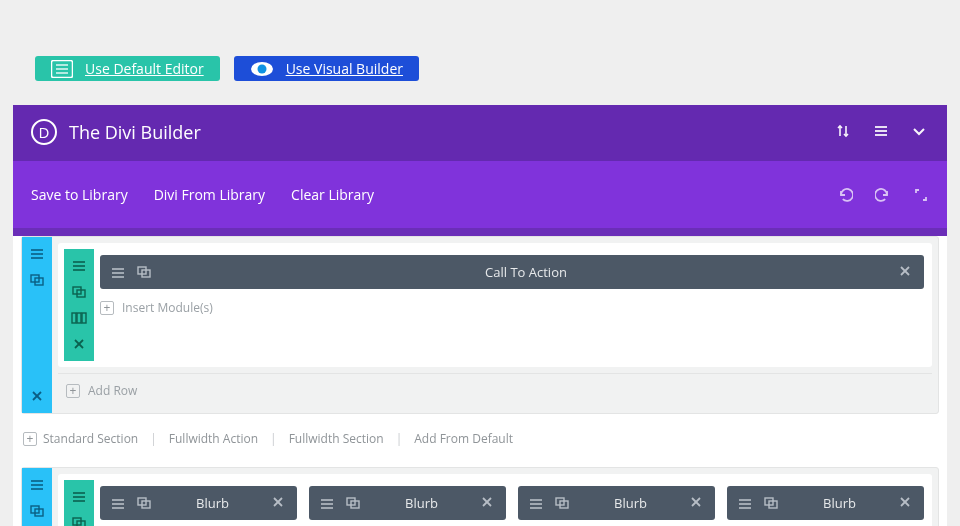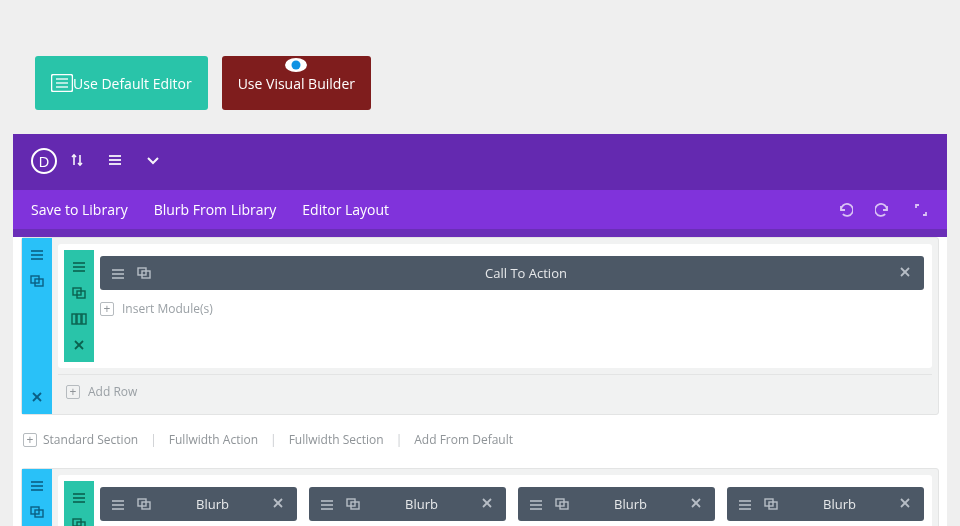--- a/index.html
+++ b/index.html
@@ -1,33 +1,33 @@
 <!DOCTYPE html>
 <html><head>
 <meta charset="utf-8">
 <style>
   * { box-sizing: border-box; margin: 0; padding: 0; }
   body { font-family: "Open Sans", Arial, sans-serif; background: #efefef; font-size: 13px; color: #555; }
   .page { width: 960px; min-height: 526px; margin: 0 auto; padding: 0 13px; position: relative; }
 
   .top-buttons { display: flex; gap: 14px; padding: 56px 22px 24px; }
-  .btn-big { display: flex; align-items: center; height: 54px; padding: 0 16px; border-radius: 3px; color: #fff; font-size: 14px; cursor: pointer; }
+  .btn-big { display: flex; align-items: center; gap: 12px; height: 25px; padding: 0 16px; border-radius: 3px; color: #fff; font-size: 14px; cursor: pointer; text-decoration: underline; }
   .btn-green { background: #29c4a9; }
-  .btn-blue  { background: #7f1d1d; flex-direction: column; }
+  .btn-blue  { background: #1d4ed8; }
   .ic { display: inline-flex; align-items: center; justify-content: center; }
   .ic svg { display: block; }
 
   .panel { background: #6b2eb8; border-radius: 3px 3px 0 0; }
   .panel-head { display: flex; align-items: center; padding: 14px 18px 16px; color: #fff; background: #6429b0; }
   .divi-circle { width: 26px; height: 26px; border: 2px solid #fff; border-radius: 50%; display: flex; align-items: center; justify-content: center; font-size: 15px; font-weight: 400; margin-right: 12px; }
   .panel-title { font-size: 18px; font-weight: 400; flex: 1 1 auto; }
   .head-icons { display: flex; gap: 20px; align-items: center; }
   .head-icons .hic { width: 18px; height: 18px; cursor: pointer; opacity: .95; }
 
-  .panel-sub { display: flex; align-items: center; padding: 10px 18px; background: #8033db; color: #fff; }
+  .panel-sub { display: flex; align-items: center; padding: 24px 18px; background: #8033db; color: #fff; }
   .sub-link { font-size: 14px; cursor: pointer; margin-right: 26px; }
   .sub-spacer { flex: 1 1 auto; }
   .sub-ic { width: 16px; height: 16px; margin-left: 22px; cursor: pointer; opacity: .7; }
 
   .workspace { background: #fff; padding: 0 0 4px 0; }
   .section { background: #f1f2f2; border-radius: 3px; margin: 8px; padding: 0; flex: 1 1 auto; border: 1px solid #e3e4e4;}
   .section-inner { display: flex; }
 
   .rail { width: 30px; display: flex; flex-direction: column; gap: 4px; padding: 6px 0; }
   .rail.blue  { background: #29c1f8; }
@@ -81,20 +81,21 @@
       </span>
       <span>Use Visual Builder</span>
     </div>
   </div>
 
   <div class="panel">
     <div class="panel-head">
       <div class="divi-circle">
           <span>D</span>
         </div>
+      <div class="panel-title">The Divi Builder</div>
       <div class="head-icons">
         <span class="hic">
           <svg width="16" height="16" viewBox="0 0 16 16" fill="none" stroke="#fff" stroke-width="1.6">
               <path d="M5 13V3"></path>
               <path d="M3 5l2-2 2 2"></path>
               <path d="M11 3v10"></path>
               <path d="M9 11l2 2 2-2"></path>
             </svg>
         </span>
         <span class="hic">
@@ -106,22 +107,22 @@
         </span>
         <span class="hic">
           <svg width="16" height="16" viewBox="0 0 16 16" fill="none" stroke="#fff" stroke-width="2">
               <path d="M3 6l5 5 5-5"></path>
             </svg>
         </span>
       </div>
     </div>
     <div class="panel-sub">
       <span class="sub-link">Save to Library</span>
-      <span class="sub-link">Blurb From Library</span>
-      <span class="sub-link">Editor Layout</span>
+      <span class="sub-link">Divi From Library</span>
+      <span class="sub-link">Clear Library</span>
       <span class="sub-spacer"></span>
       <span class="sub-ic">
         <svg width="16" height="16" viewBox="0 0 16 16" fill="none" stroke="#fff" stroke-width="1.8">
             <path d="M4 4v4h4"></path>
             <path d="M4 8a6 6 0 1 1 1.8 4.2"></path>
           </svg>
       </span>
       <span class="sub-ic">
         <svg width="16" height="16" viewBox="0 0 16 16" fill="none" stroke="#fff" stroke-width="1.8">
             <path d="M12 4v4H8"></path>

